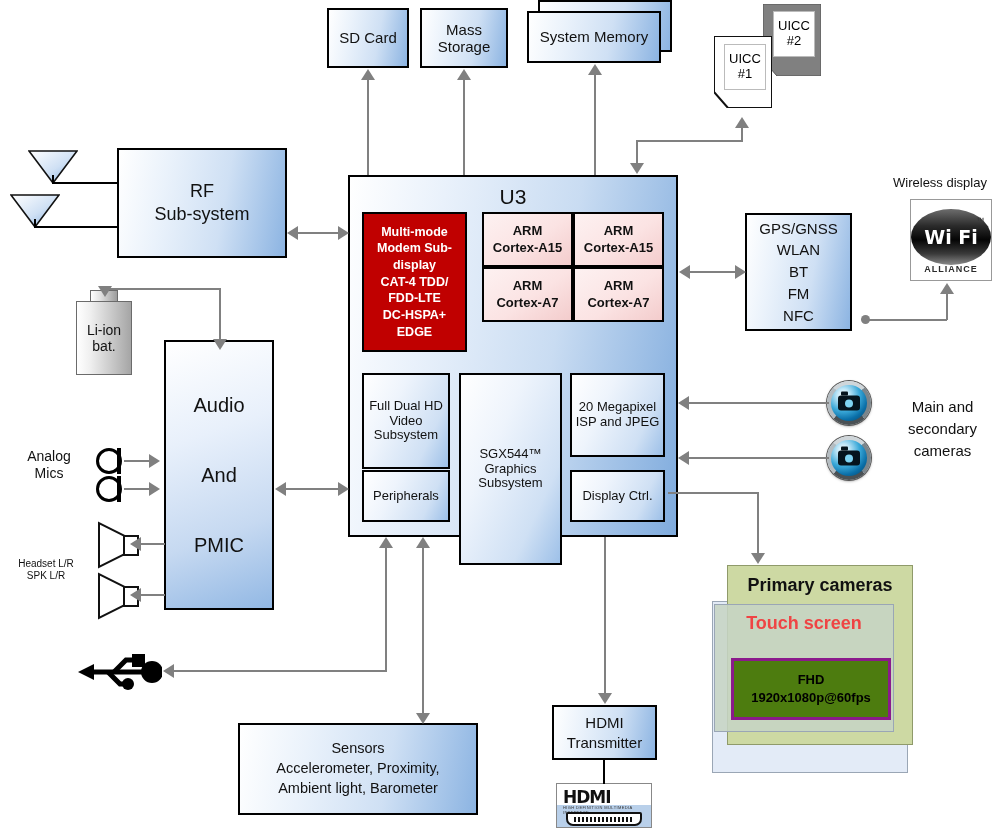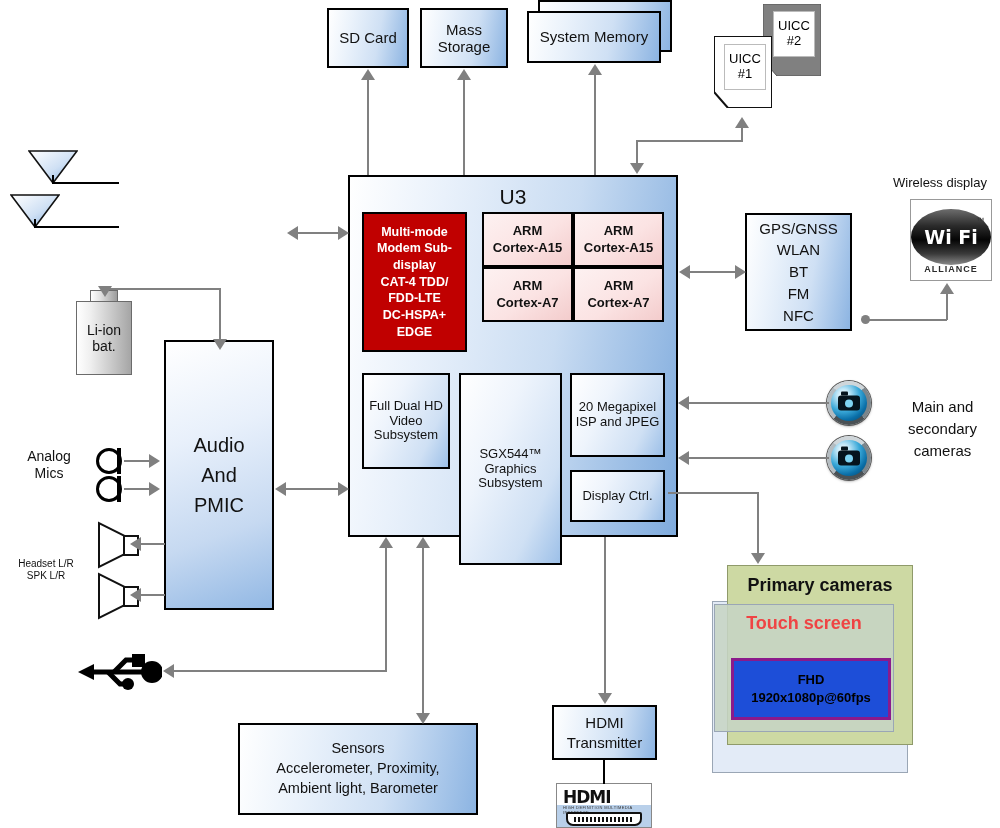--- a/index.html
+++ b/index.html
@@ -131,30 +131,37 @@
     <span>Cortex-A7</span>
   </div>
   <div class="box pinkgrad" style="left:573px;top:267px;width:91px;height:55px;flex-direction:column;font-size:13px;line-height:1.25;">
     <span>ARM</span>
     <span>Cortex-A7</span>
   </div>
 
   <div class="box bluegrad-sm" style="left:362px;top:373px;width:88px;height:96px;font-size:13px;padding:0 4px;">
     <span>Full Dual HD Video Subsystem</span>
   </div>
+  <div class="box bluegrad-sm" style="left:362px;top:470px;width:88px;height:52px;font-size:13px;">
+    <span>Peripherals</span>
+  </div>
   <div class="box bluegrad-sm" style="left:459px;top:373px;width:103px;height:192px;font-size:13px;padding:0 4px;">
     <span>SGX544™ Graphics Subsystem</span>
   </div>
   <div class="box bluegrad-sm" style="left:570px;top:373px;width:95px;height:84px;font-size:13px;padding:0 3px;">
     <span>20 Megapixel ISP and JPEG</span>
   </div>
   <div class="box bluegrad-sm" style="left:570px;top:470px;width:95px;height:52px;font-size:13px;">
     <span>Display Ctrl.</span>
   </div>
 
+  <div class="box bluegrad" style="left:117px;top:148px;width:170px;height:110px;flex-direction:column;font-size:18px;line-height:1.3;">
+    <span>RF</span>
+    <span>Sub-system</span>
+  </div>
 
   <div style="position:absolute;left:28px;top:150px;">
     <svg width="50" height="34" viewBox="0 0 50 34">
       <polygon points="1,1 49,1 25,33" fill="url(#agrad)" stroke="#111" stroke-width="1.6"></polygon>
       <defs>
           <linearGradient id="agrad" x1="0" y1="0" x2="1" y2="1">
         <stop offset="0%" stop-color="#ffffff"></stop>
             <stop offset="55%" stop-color="#cfe0f4"></stop>
             <stop offset="100%" stop-color="#7fabdd"></stop>
       </linearGradient>
@@ -180,21 +187,21 @@
   <div class="blackline" style="left:34px;top:219px;width:2px;height:9px;"></div>
 
   <div class="battery" style="left:76px;top:290px;width:56px;height:86px;">
     <div class="battop"></div>
     <div class="batbody">
       <span>Li-ion</span>
       <span>bat.</span>
     </div>
   </div>
 
-  <div class="box bluegrad-v" style="left:164px;top:340px;width:110px;height:270px;flex-direction:column;font-size:20px;line-height:1.5;">
+  <div class="box bluegrad-v" style="left:164px;top:340px;width:110px;height:270px;flex-direction:column;font-size:20px;line-height:1.5;gap:40px;">
     <span>Audio</span>
     <span>And</span>
     <span>PMIC</span>
   </div>
 
   <div class="mic" style="left:96px;top:448px;"></div>
   <div class="micbar" style="left:117px;top:448px;"></div>
   <div class="mic" style="left:96px;top:476px;"></div>
   <div class="micbar" style="left:117px;top:476px;"></div>
 
@@ -262,21 +269,21 @@
     <div>cameras</div>
   </div>
 
   <div style="position:absolute;left:712px;top:601px;width:196px;height:172px;background:#e3ebf7;border:1px solid #9aa6b5;box-sizing:border-box;"></div>
   <div style="position:absolute;left:727px;top:565px;width:186px;height:180px;background:#cdd9a3;border:1px solid #8f9a6a;box-sizing:border-box;">
     <div style="text-align:center;font-size:18px;font-weight:bold;color:#111;padding-top:9px;">Primary cameras</div>
   </div>
   <div style="position:absolute;left:714px;top:604px;width:180px;height:128px;background:rgba(198,212,196,.88);border:1px solid #9aa6b5;box-sizing:border-box;">
     <div style="text-align:center;font-size:18px;font-weight:bold;color:#ef4444;padding-top:8px;">Touch screen</div>
   </div>
-  <div style="position:absolute;left:731px;top:658px;width:160px;height:62px;background:#1d4ed8;border:3px solid #8b1a8b;box-sizing:border-box;
+  <div style="position:absolute;left:731px;top:658px;width:160px;height:62px;background:#4d7c0f;border:3px solid #8b1a8b;box-sizing:border-box;
               display:flex;flex-direction:column;align-items:center;justify-content:center;font-size:13px;font-weight:bold;line-height:1.4;">
     <span>FHD</span>
     <span>1920x1080p@60fps</span>
   </div>
 
   <div class="box bluegrad" style="left:238px;top:723px;width:240px;height:92px;flex-direction:column;font-size:14.5px;line-height:1.36;">
     <span>Sensors</span>
     <span>Accelerometer, Proximity,</span>
     <span>Ambient light, Barometer</span>
   </div>

